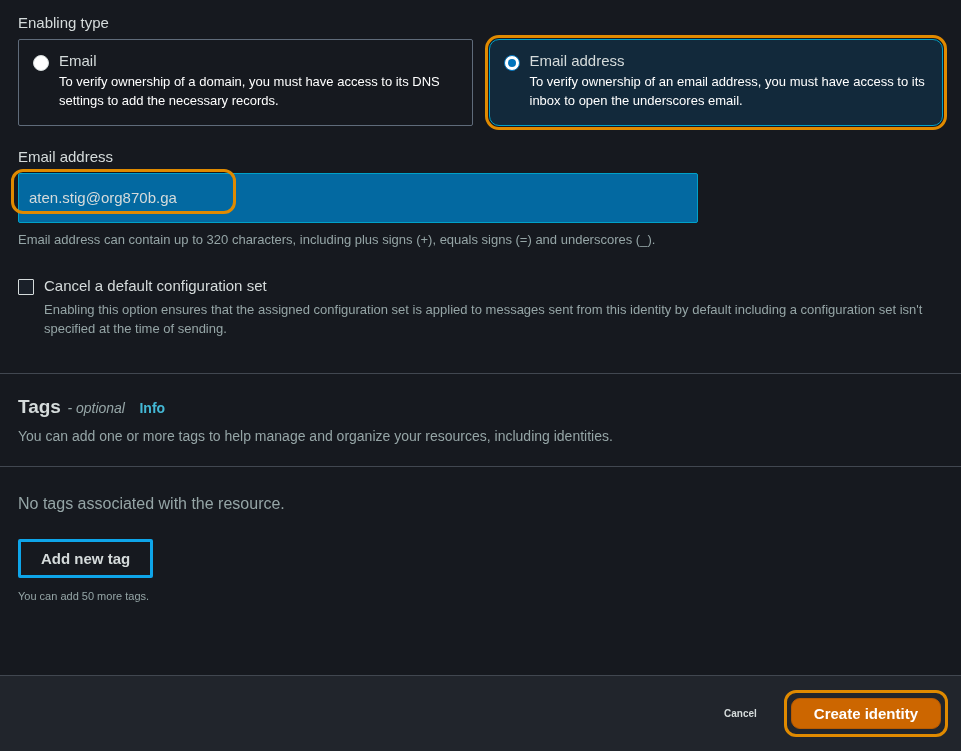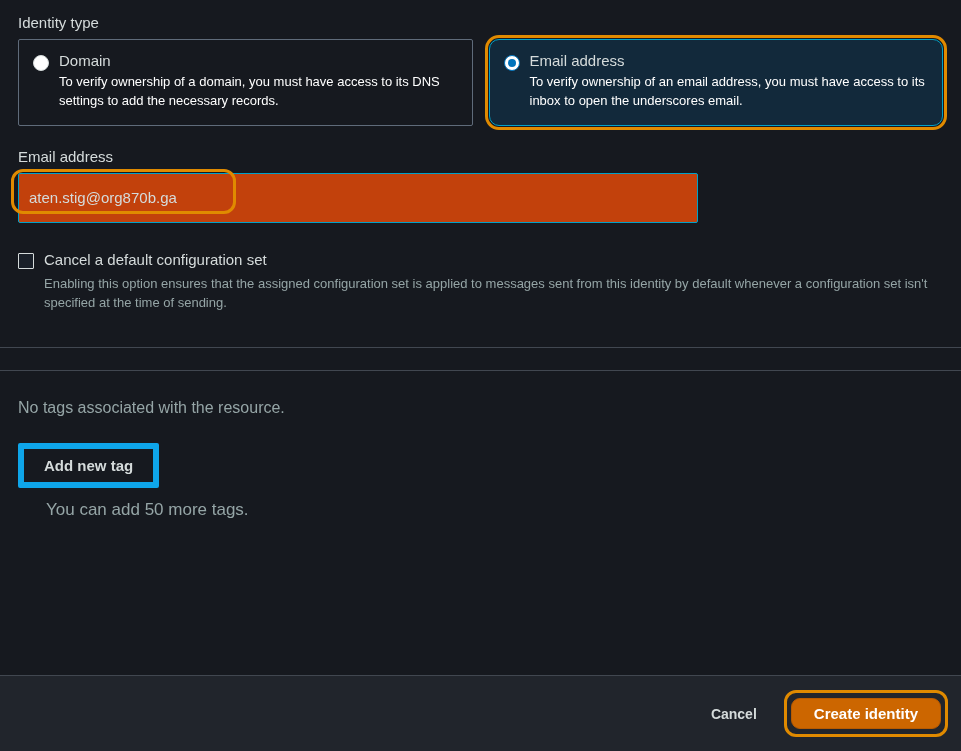--- a/index.html
+++ b/index.html
@@ -86,21 +86,21 @@
     }
     .field-block {
       margin-top: 22px;
     }
     .input-wrap {
       position: relative;
       width: 680px;
     }
     .text-input {
       width: 100%;
-      background: #c2410c;
+      background: #0369a1;
       border: 1px solid #00a1c9;
       color: #d5dbdb;
       font-size: 15px;
       padding: 24px 10px;
       border-radius: 2px;
       outline: none;
       height: 37px;
     }
     .input-highlight {
       position: absolute;
@@ -187,52 +187,51 @@
     }
     .no-tags {
       font-size: 16px;
       color: #95a5a6;
       margin-top: 28px;
     }
     .add-tag-btn {
       margin-top: 26px;
       padding: 8px 20px;
       background: transparent;
-      border: 6px solid #0ea5e9;
+      border: 3px solid #0ea5e9;
       color: #d5dbdb;
       font-size: 15px;
       font-weight: 700;
       cursor: pointer;
       border-radius: 2px;
     }
     .tag-limit {
-      font-size: 17px;
+      font-size: 11px;
       color: #95a5a6;
       margin-top: 12px;
-      margin-left: 28px;
     }
     .footer {
       position: absolute;
       bottom: 0;
       left: 0;
       right: 0;
       height: 76px;
       background: #21252c;
       border-top: 1px solid #414750;
       display: flex;
       justify-content: flex-end;
       align-items: center;
       padding: 0 20px;
       gap: 20px;
     }
     .cancel-btn {
       background: transparent;
       border: none;
       color: #d5dbdb;
-      font-size: 14px;
+      font-size: 10px;
       font-weight: 700;
       cursor: pointer;
       padding: 8px 14px;
     }
     .create-btn {
       background: #cc6600;
       border: 1px solid #b85b00;
       color: #16191f;
       font-size: 15px;
       font-weight: 700;
@@ -253,57 +252,66 @@
       pointer-events: none;
     }
     .create-wrap {
       position: relative;
     }
   </style>
 </head>
 <body>
 
 <div class="container">
-  <div class="section-label">Identity type</div>
+  <div class="section-label">Enabling type</div>
 
   <div class="radio-row">
     <div class="radio-card">
       <div class="radio-circle"></div>
       <div class="radio-body">
-        <div class="radio-title">Domain</div>
+        <div class="radio-title">Email</div>
         <div class="radio-desc">To verify ownership of a domain, you must have access to its DNS settings to add the necessary records.</div>
       </div>
     </div>
     <div class="radio-card selected highlighted">
       <div class="radio-circle"></div>
       <div class="radio-body">
         <div class="radio-title">Email address</div>
         <div class="radio-desc">To verify ownership of an email address, you must have access to its inbox to open the underscores email.</div>
       </div>
     </div>
   </div>
 
   <div class="field-block">
     <div class="section-label">Email address</div>
     <div class="input-wrap">
       <input type="text" class="text-input" value="aten.stig@org870b.ga" style="">
       <div class="input-highlight"></div>
     </div>
+    <div class="helper-text">Email address can contain up to 320 characters, including plus signs (+), equals signs (=) and underscores (_).</div>
   </div>
 
   <div class="checkbox-block">
     <div class="checkbox"></div>
     <div class="checkbox-body">
       <div class="checkbox-title">Cancel a default configuration set</div>
-      <div class="checkbox-desc">Enabling this option ensures that the assigned configuration set is applied to messages sent from this identity by default whenever a configuration set isn't specified at the time of sending.</div>
+      <div class="checkbox-desc">Enabling this option ensures that the assigned configuration set is applied to messages sent from this identity by default including a configuration set isn't specified at the time of sending.</div>
     </div>
   </div>
 
   <div class="divider"></div>
 
+  <div class="tags-section">
+    <div>
+      <span class="tags-heading">Tags</span>
+      <span class="tags-optional">- optional</span>
+      <span class="info-link">Info</span>
+    </div>
+    <div class="tags-sub">You can add one or more tags to help manage and organize your resources, including identities.</div>
+  </div>
 
   <div class="divider2"></div>
 
   <div class="no-tags">No tags associated with the resource.</div>
 
   <button class="add-tag-btn">Add new tag</button>
   <div class="tag-limit">You can add 50 more tags.</div>
 </div>
 
 <div class="footer">

